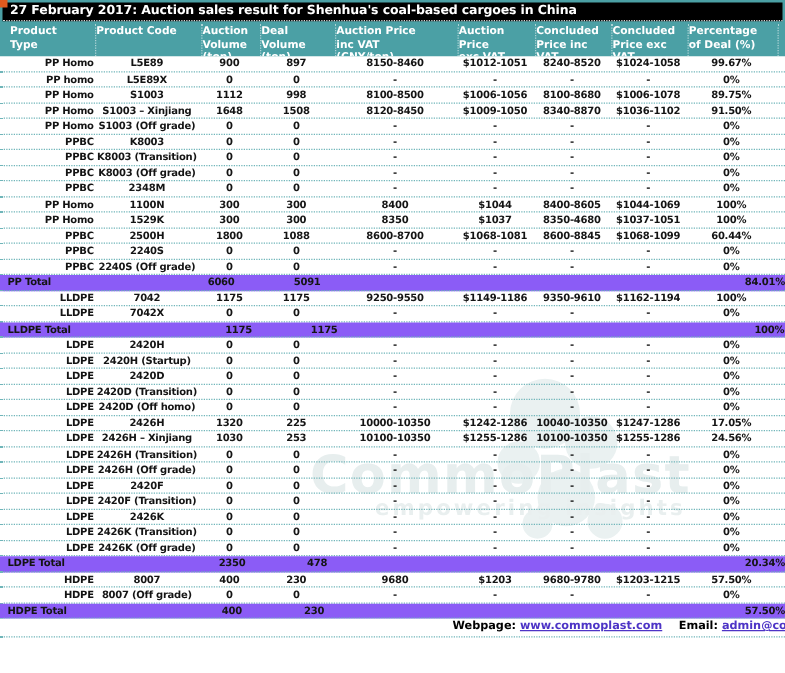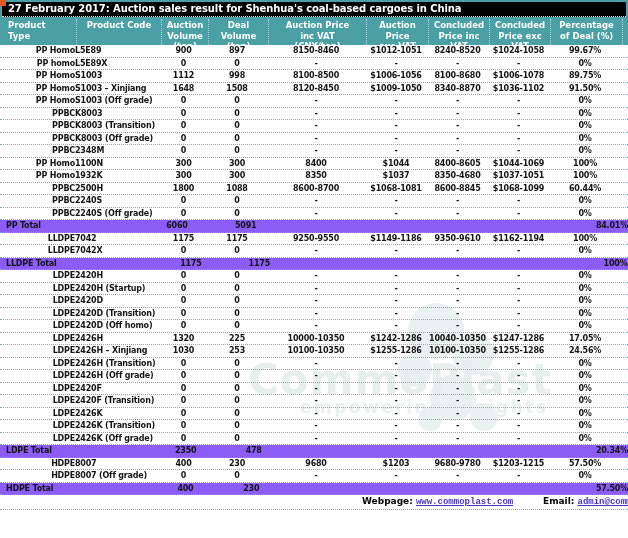--- a/index.html
+++ b/index.html
@@ -15,42 +15,42 @@
   .titlebar {
     background:#000; color:#fff; font-size:10px; font-weight:bold;
     height:15px; line-height:14px; padding-left:6px;
     border-bottom:1px dotted rgba(255,255,255,.85);
     letter-spacing:-0.1px; white-space:nowrap; overflow:hidden;
   }
   .header-row {
     display:flex; color:#fff; font-weight:bold; font-size:8.5px; line-height:10.5px;
     height:28px; padding:2px 0 0 4px;
   }
-  .hcell { white-space:pre-line; text-align:center; border-right:1px dotted rgba(255,255,255,.55); padding-top:1px; overflow:hidden; }
+  .hcell { white-space:pre-line; text-align:left; border-right:1px dotted rgba(255,255,255,.55); padding-top:1px; overflow:hidden; }
   .hcell.c1 { text-align:left; padding-left:2px; }
   .c1{width:71px}.c2{width:85px}.c3{width:47px}.c4{width:60px}.c5{width:98px}
   .c6{width:62px}.c7{width:61px}.c8{width:61px}.c9{width:72px}
   .table-body { position:relative; background:#fff; }
   .row {
     display:flex; height:12.5px; line-height:11.5px; font-size:8px; font-weight:bold;
     color:#141414; border-bottom:1px dotted #6fb5b9; padding-left:4px;
     position:relative; z-index:1; letter-spacing:-0.2px;
   }
   .cell { white-space:nowrap; overflow:visible; text-align:center; }
   .cell.c1 { text-align:right; padding-left:2px; }
-  .cell.c2 { text-align:left; }
+  .cell.c2 { text-align:center; }
   .row.total { background:#8b5cf6;gap:47px; }
   .footer-row {
     position:relative; height:15px; border-bottom:1px dotted #6fb5b9;
     font-size:9px; font-weight:bold; color:#000; z-index:1; background:#fff;
   }
   .footer-group { position:absolute; top:1px; white-space:nowrap; }
   .footer-group.webpage { left:362px; }
   .footer-group.email { left:543px; }
-  .link { color:#4d34c6; text-decoration:underline; cursor:pointer;font-family:Liberation Mono, monospace; }
+  .link { color:#4d34c6; text-decoration:underline; cursor:pointer; }
   .watermark { position:absolute; left:0; top:0; width:628px; height:538px; z-index:0; pointer-events:none; }
   .wm-circle { position:absolute; border-radius:50%; background:#eaf1f1; }
   .wm-text {
     position:absolute; left:248px; top:310px; font-size:42px; font-weight:bold;
     color:#e7eeee; letter-spacing:1px; white-space:nowrap;
   }
   .wm-tagline {
     position:absolute; left:300px; top:352px; font-size:17px; font-weight:bold;
     color:#e9efef; letter-spacing:2.5px; white-space:nowrap;
   }
@@ -207,21 +207,21 @@
     <div class="cell c3">300</div>
     <div class="cell c4">300</div>
     <div class="cell c5">8400</div>
     <div class="cell c6">$1044</div>
     <div class="cell c7">8400-8605</div>
     <div class="cell c8">$1044-1069</div>
     <div class="cell c9">100%</div>
   </div>
       <div class="row">
     <div class="cell c1">PP Homo</div>
-    <div class="cell c2">1932K</div>
+    <div class="cell c2">1529K</div>
     <div class="cell c3">300</div>
     <div class="cell c4">300</div>
     <div class="cell c5">8350</div>
     <div class="cell c6">$1037</div>
     <div class="cell c7">8350-4680</div>
     <div class="cell c8">$1037-1051</div>
     <div class="cell c9">100%</div>
   </div>
       <div class="row">
     <div class="cell c1">PPBC</div>

